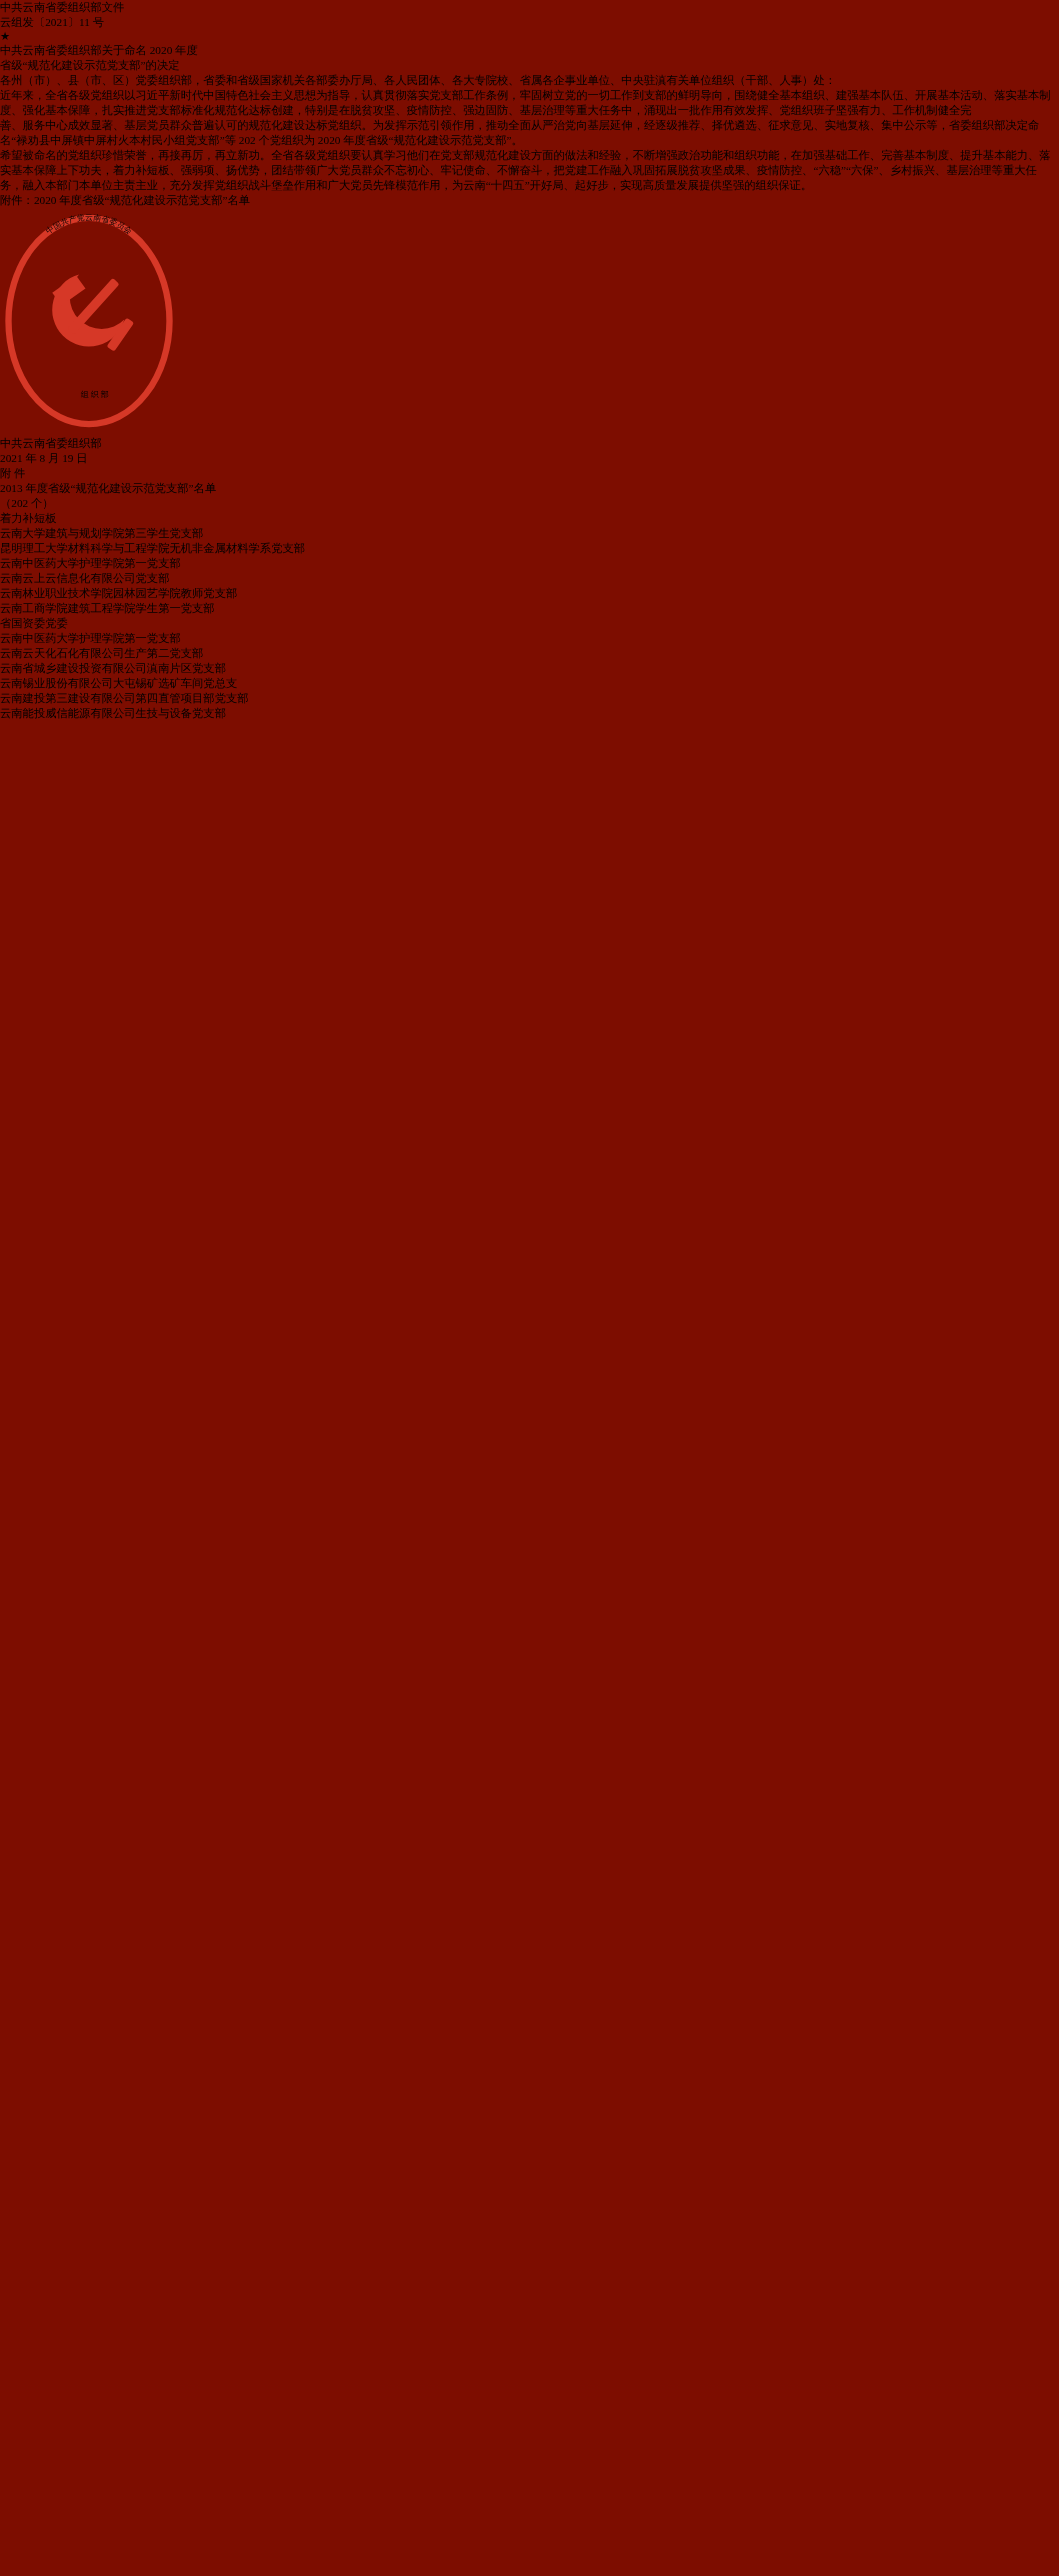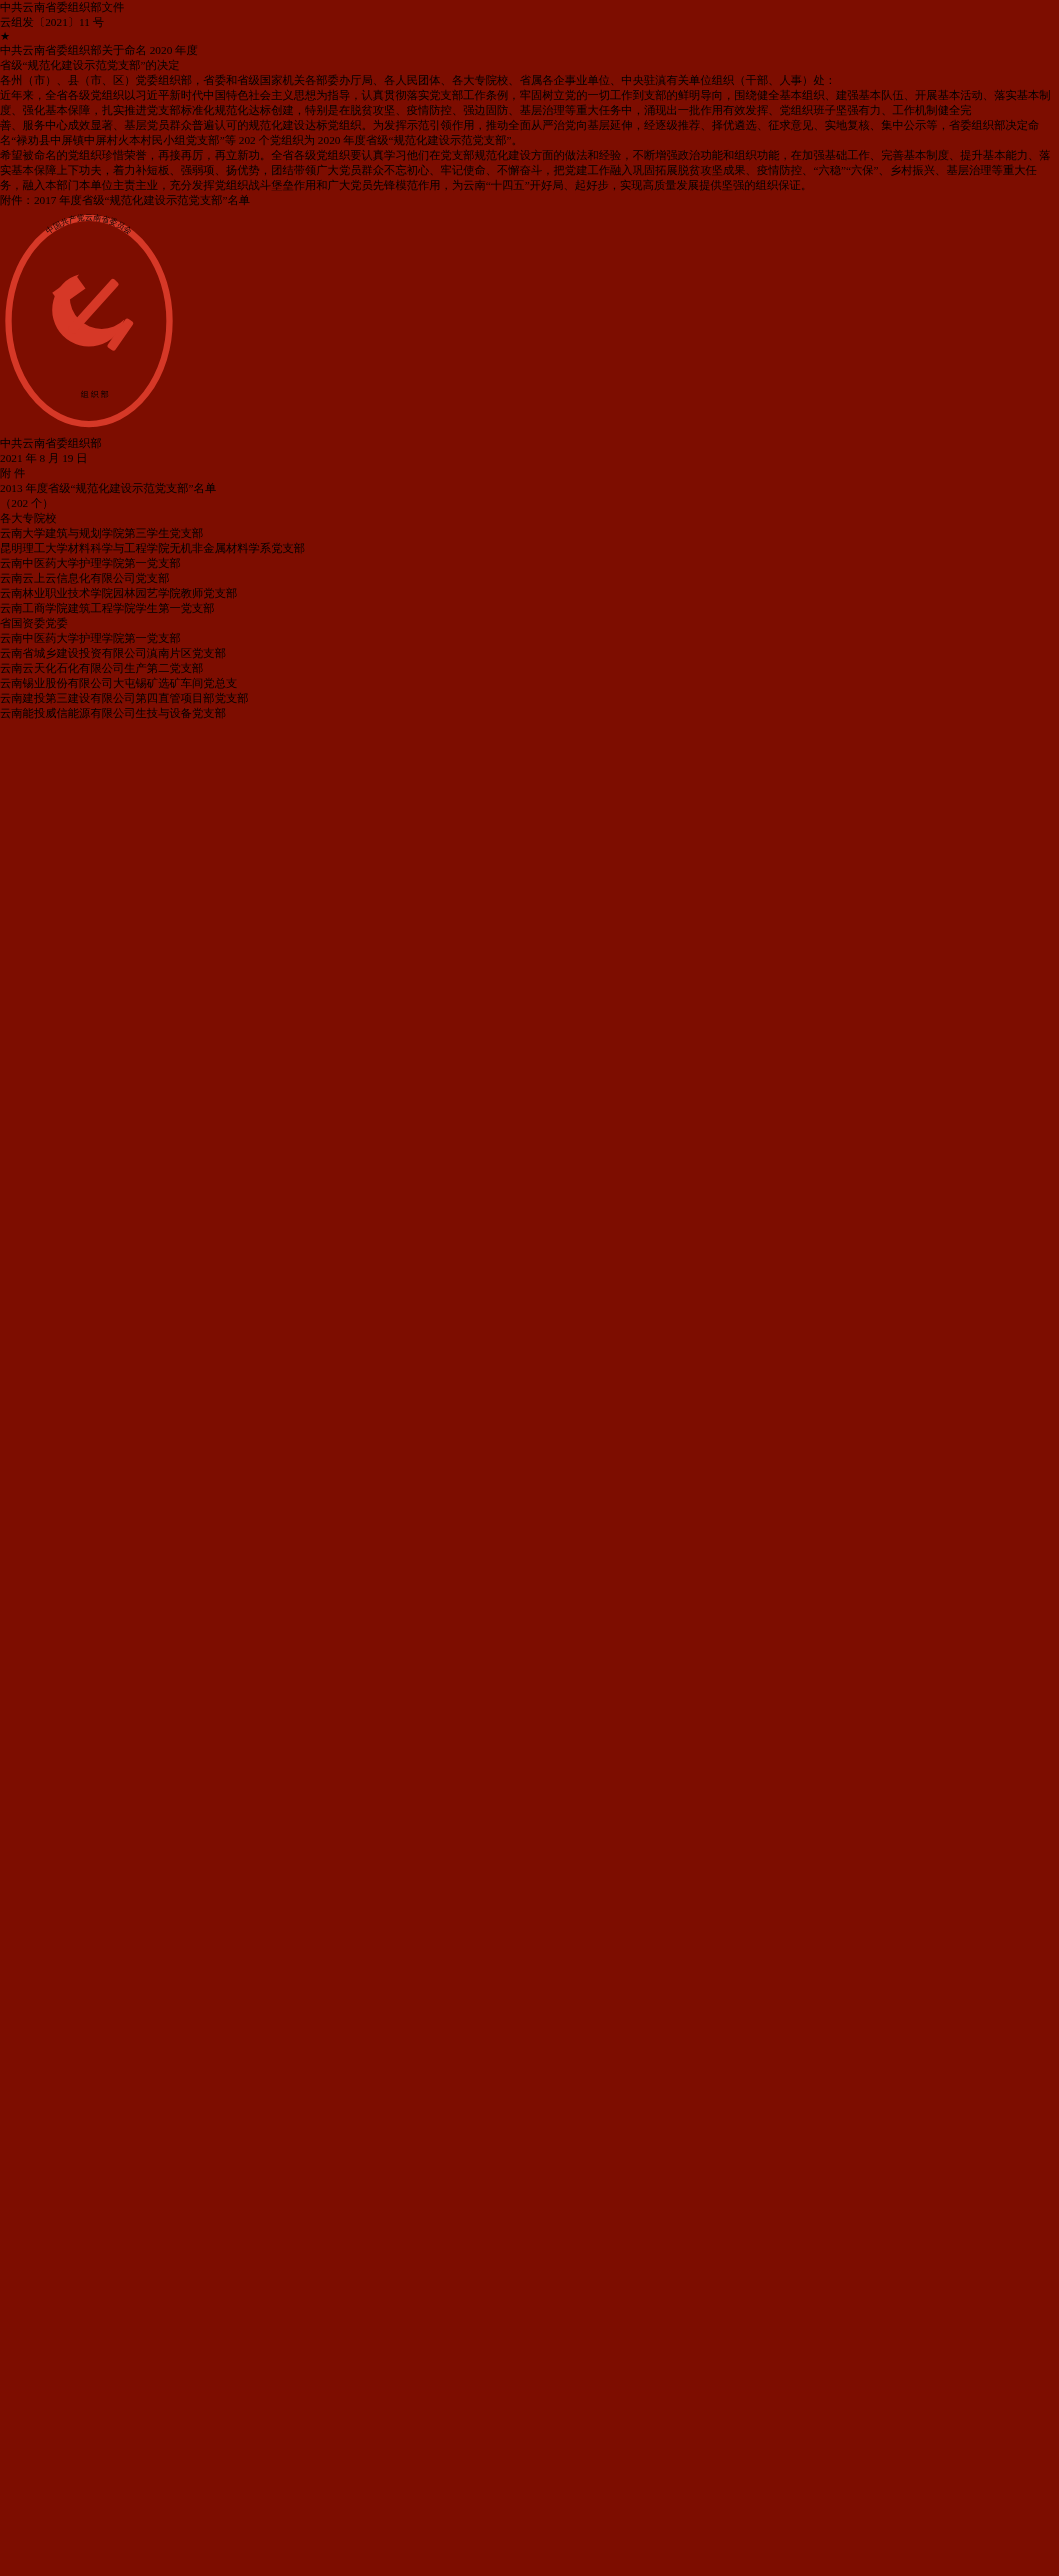--- a/index.html
+++ b/index.html
@@ -122,21 +122,21 @@
     </div>
 
     <p class="body-text salutation">各州（市）、县（市、区）党委组织部，省委和省级国家机关各部委办厅局、各人民团体、各大专院校、省属各企事业单位、中央驻滇有关单位组织（干部、人事）处：</p>
 
     <p class="body-text indent">近年来，全省各级党组织以习近平新时代中国特色社会主义思想为指导，认真贯彻落实党支部工作条例，牢固树立党的一切工作到支部的鲜明导向，围绕健全基本组织、建强基本队伍、开展基本活动、落实基本制度、强化基本保障，扎实推进党支部标准化规范化达标创建，特别是在脱贫攻坚、疫情防控、强边固防、基层治理等重大任务中，涌现出一批作用有效发挥、党组织班子坚强有力、工作机制健全完</p>
 
     <p class="body-text para-gap">善、服务中心成效显著、基层党员群众普遍认可的规范化建设达标党组织。为发挥示范引领作用，推动全面从严治党向基层延伸，经逐级推荐、择优遴选、征求意见、实地复核、集中公示等，省委组织部决定命名“禄劝县中屏镇中屏村火本村民小组党支部”等 202 个党组织为 2020 年度省级“规范化建设示范党支部”。</p>
 
     <p class="body-text indent">希望被命名的党组织珍惜荣誉，再接再厉，再立新功。全省各级党组织要认真学习他们在党支部规范化建设方面的做法和经验，不断增强政治功能和组织功能，在加强基础工作、完善基本制度、提升基本能力、落实基本保障上下功夫，着力补短板、强弱项、扬优势，团结带领广大党员群众不忘初心、牢记使命、不懈奋斗，把党建工作融入巩固拓展脱贫攻坚成果、疫情防控、“六稳”“六保”、乡村振兴、基层治理等重大任务，融入本部门本单位主责主业，充分发挥党组织战斗堡垒作用和广大党员先锋模范作用，为云南“十四五”开好局、起好步，实现高质量发展提供坚强的组织保证。</p>
 
-    <p class="body-text indent attach-ref">附件：2017 年度省级“规范化建设示范党支部”名单</p>
+    <p class="body-text indent attach-ref">附件：2020 年度省级“规范化建设示范党支部”名单</p>
 
     <div class="sig-block">
       <svg class="seal" width="178" height="226" viewBox="-126 -160 252 320">
         <ellipse cx="0" cy="0" rx="114" ry="146" fill="none" stroke="#d63827" stroke-width="9"></ellipse>
         <path id="sealArc" d="M -84 84 A 110 138 0 1 1 84 84" fill="none"></path>
         <text class="seal-ring-text" text-anchor="middle">
           <textPath href="#sealArc" startOffset="50%">中国共产党云南省委员会</textPath>
         </text>
         <g fill="#d63827" transform="translate(2,-14)">
           <path d="M -16,-52 A 52 52 0 1 0 48 12 A 41 41 0 1 1 -16,-52 Z"></path>
@@ -151,34 +151,34 @@
     </div>
 
     <div class="attach-heading">附 件</div>
 
     <div class="list-title">2013 年度省级“规范化建设示范党支部”名单</div>
 
     <div class="list-count">（202 个）</div>
 
     <div class="red-rule"></div>
 
-    <div class="section-header">各大专院校</div>
+    <div class="section-header">着力补短板</div>
 
     <div class="list-item">云南大学建筑与规划学院第三学生党支部</div>
     <div class="list-item">昆明理工大学材料科学与工程学院无机非金属材料学系党支部</div>
     <div class="list-item">云南中医药大学护理学院第一党支部</div>
     <div class="list-item">云南云上云信息化有限公司党支部</div>
     <div class="list-item">云南林业职业技术学院园林园艺学院教师党支部</div>
     <div class="list-item">云南工商学院建筑工程学院学生第一党支部</div>
 
     <div class="section-header second">省国资委党委</div>
 
     <div class="list-item">云南中医药大学护理学院第一党支部</div>
+    <div class="list-item">云南云天化石化有限公司生产第二党支部</div>
     <div class="list-item">云南省城乡建设投资有限公司滇南片区党支部</div>
-    <div class="list-item">云南云天化石化有限公司生产第二党支部</div>
     <div class="list-item">云南锡业股份有限公司大屯锡矿选矿车间党总支</div>
     <div class="list-item highlight-row">
       <span class="highlight-box">云南建投第三建设有限公司第四直管项目部党支部</span>
     </div>
     <div class="list-item">云南能投威信能源有限公司生技与设备党支部</div>
 
   </div>
 
   <div class="bottom-bar"></div>
 </div>

